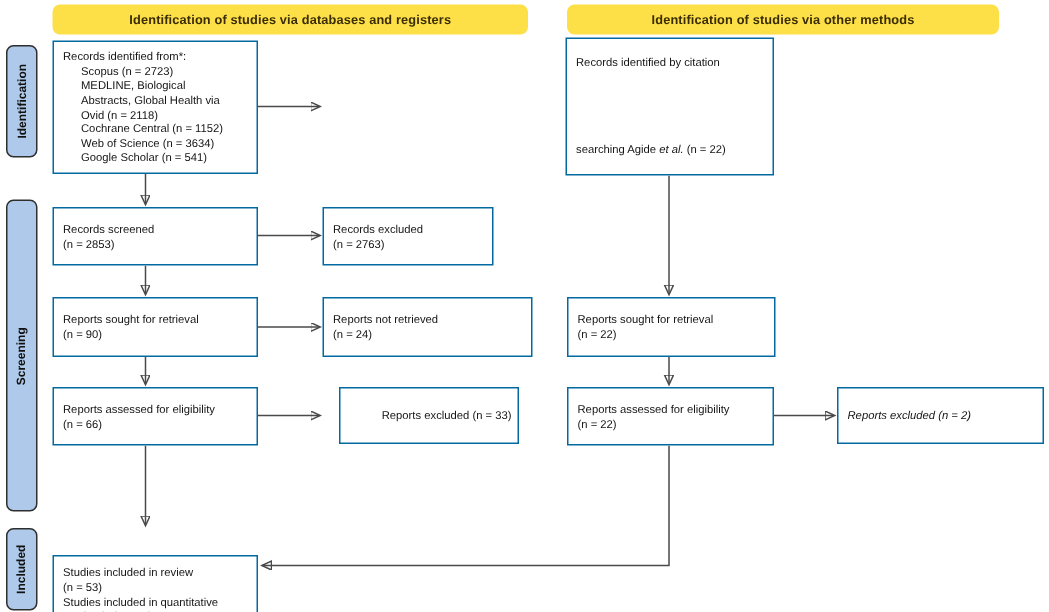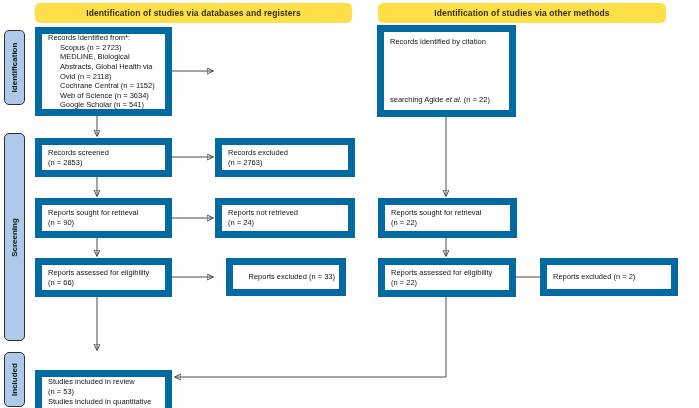--- a/index.html
+++ b/index.html
@@ -41,21 +41,21 @@
   .side span {
     transform: rotate(-90deg);
     white-space: nowrap;
     font-size: 8px;
     font-weight: bold;
     color: #111111;
   }
   .bx {
     position: absolute;
     background: #ffffff;
-    border: 7px solid #0369a1;
+    border: 1px solid #0369a1;
     font-size: 7.5px;
     line-height: 9.6px;
     display: flex;
     flex-direction: column;
     justify-content: center;
     padding: 3px 4px 3px 6px;
   }
   .bx .indent { padding-left: 12px; }
   .it { font-style: italic; }
   svg.arrows {
@@ -123,21 +123,21 @@
   <div class="bx" style="left:377px; top:25px; width:139px; height:92px;gap:48px;">
     <div>Records identified by citation</div>
     <div><span>searching Agide </span><span class="it">et al.</span><span> (n = 22)</span></div>
   </div>
 
   <div class="bx" style="left:35px; top:138px; width:137px; height:39px;">
     <div>Records screened</div>
     <div>(n = 2853)</div>
   </div>
 
-  <div class="bx" style="left:215px; top:138px; width:140px; height:39px;">
+  <div class="bx" style="left:215px; top:138px; width:114px; height:39px;">
     <div>Records excluded</div>
     <div>(n = 2763)</div>
   </div>
 
   <div class="bx" style="left:35px; top:198px; width:137px; height:40px;">
     <div>Reports sought for retrieval</div>
     <div>(n = 90)</div>
   </div>
 
   <div class="bx" style="left:215px; top:198px; width:140px; height:40px;">
@@ -157,21 +157,21 @@
   <div class="bx" style="left:378px; top:198px; width:139px; height:40px;">
     <div>Reports sought for retrieval</div>
     <div>(n = 22)</div>
   </div>
 
   <div class="bx" style="left:378px; top:258px; width:138px; height:39px;">
     <div>Reports assessed for eligibility</div>
     <div>(n = 22)</div>
   </div>
 
-  <div class="bx" style="left:540px; top:258px; width:138px; height:38px;">
+  <div class="bx" style="left:558px; top:258px; width:138px; height:38px;font-style:italic;">
     <div>Reports excluded (n = 2)</div>
   </div>
 
   <div class="bx" style="left:35px; top:352px; width:137px; height:53px;margin-top:18px;">
     <div>Studies included in review</div>
     <div>(n = 53)</div>
     <div>Studies included in quantitative</div>
     <div>synthesis (n = 44)</div>
   </div>
 

